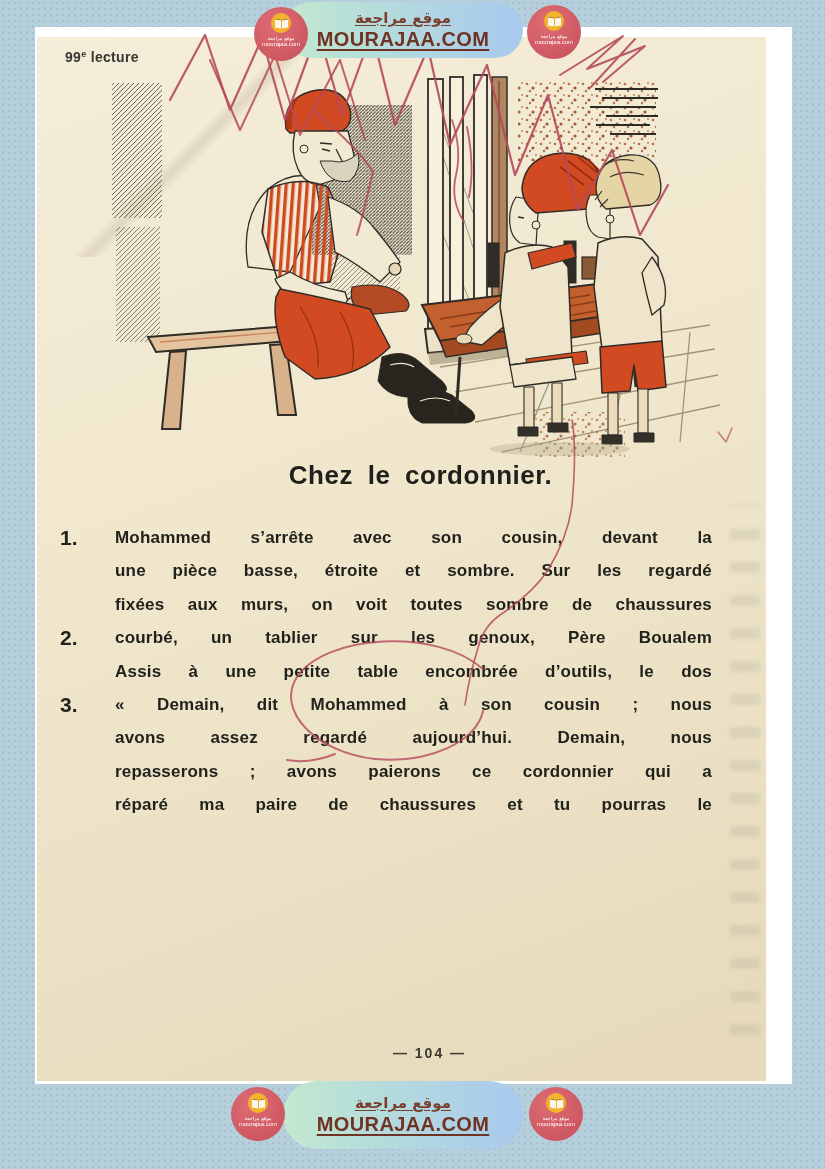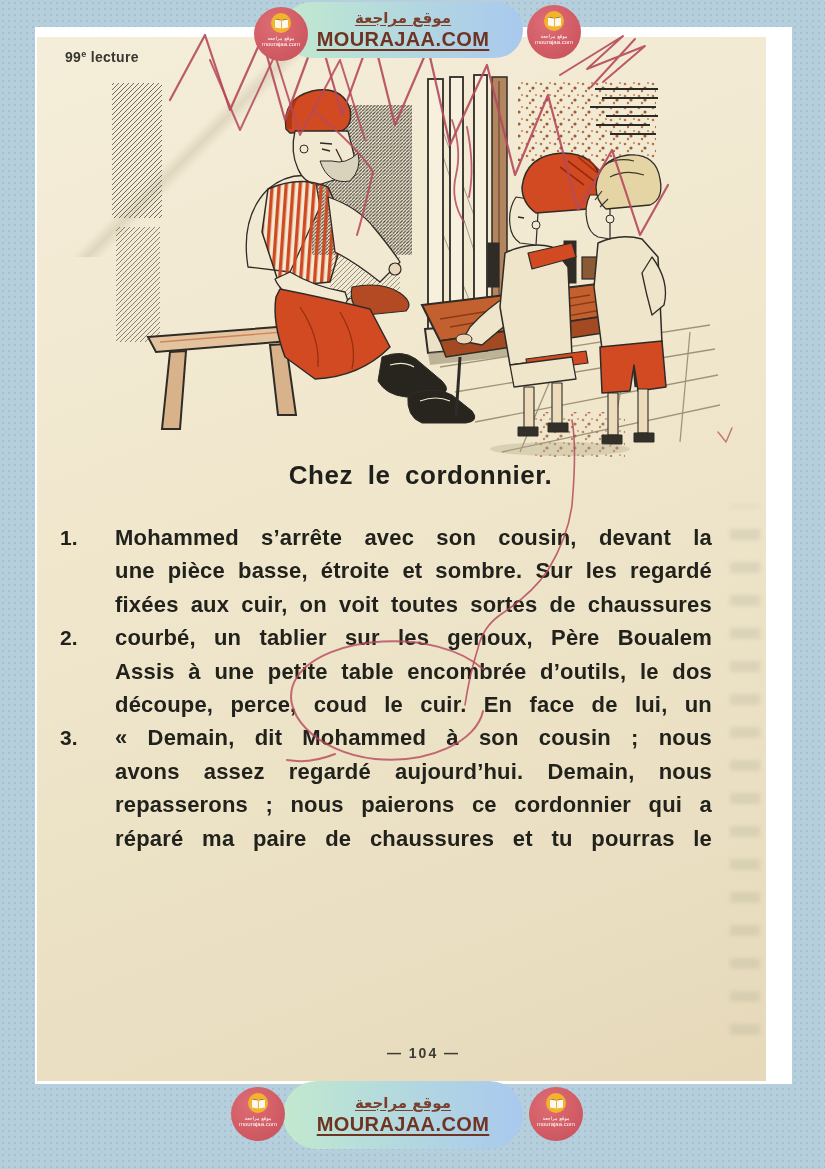--- a/index.html
+++ b/index.html
@@ -27,24 +27,24 @@
     filter:blur(2px);opacity:.55;
   }
   
   .lesson-label{position:absolute;left:30px;top:22px;font-size:14px;font-weight:700;color:#37362f;letter-spacing:.3px;}
   .lesson-label .sup{font-size:9px;position:relative;top:-5px;}
   .story-title{position:absolute;left:0;top:433px;width:100%;text-align:center;
     font-size:26px;font-weight:700;color:#1f1f1b;letter-spacing:.5px;word-spacing:7px;margin-left:7px;}
   .text-block{position:absolute;left:25px;top:494px;width:652px;color:#22221d;}
   .para{position:relative;padding-left:55px;}
   .pnum{position:absolute;left:0;top:0;font-size:21px;font-weight:700;line-height:33.4px;}
-  .line{font-size:22px;font-weight:700;line-height:33.4px;height:33.4px;
+  .line{font-size:17px;font-weight:700;line-height:33.4px;height:33.4px;
     text-align:justify;text-align-last:justify;letter-spacing:.2px;overflow:hidden;}
   .line.short{text-align-last:left;word-spacing:5px;}
-  .folio{position:absolute;left:10px;top:1018px;width:100%;text-align:center;
+  .folio{position:absolute;left:16px;top:1018px;width:100%;text-align:center;
     font-size:14px;font-weight:700;color:#3c3b33;letter-spacing:2px;}
   
   .illus{position:absolute;left:55px;top:30px;width:630px;height:402px;z-index:1;}
   .scribbles{position:absolute;left:0;top:0;width:757px;height:1057px;z-index:4;pointer-events:none;}
   
   .banner{
     position:absolute;left:283px;width:240px;border-radius:34px;z-index:5;
     background:linear-gradient(90deg,#c3e9cf 0%,#b6ddda 35%,#a9c9ee 100%);
     display:flex;flex-direction:column;align-items:center;justify-content:center;gap:1px;
   }
@@ -225,33 +225,32 @@
       <ellipse cx="470" cy="392" rx="70" ry="7" fill="#b3a684" opacity="0.35"></ellipse>
     </svg>
 
     <div class="story-title">Chez le cordonnier.</div>
 
     <div class="text-block">
       <div class="para">
         <span class="pnum">1.</span>
         <div class="line">Mohammed s’arrête avec son cousin, devant la</div>
         <div class="line">une pièce basse, étroite et sombre. Sur les regardé</div>
-        <div class="line">fixées aux cuir, on voit toutes sortes de chaussures</div>
+        <div class="line">fixées aux murs, on voit toutes sombre de chaussures</div>
       </div>
       <div class="para">
         <span class="pnum">2.</span>
         <div class="line">courbé, un tablier sur les genoux, Père Boualem</div>
         <div class="line">Assis à une petite table encombrée d’outils, le dos</div>
-        <div class="line">découpe, perce, coud le cuir. En face de lui, un</div>
       </div>
       <div class="para">
         <span class="pnum">3.</span>
         <div class="line">« Demain, dit Mohammed à son cousin ; nous</div>
         <div class="line">avons assez regardé aujourd’hui. Demain, nous</div>
-        <div class="line">repasserons ; nous paierons ce cordonnier qui a</div>
+        <div class="line">repasserons ; avons paierons ce cordonnier qui a</div>
         <div class="line">réparé ma paire de chaussures et tu pourras le</div>
       </div>
     </div>
 
     <div class="folio">— 104 —</div>
 
     <svg class="scribbles" viewBox="0 0 757 1057">
       <g fill="none" stroke="#b5495b" stroke-linejoin="round" stroke-linecap="round">
         <polyline stroke-width="2.2" opacity="0.9" points="135,73 170,8 195,83 227,11 250,93 283,3 307,88 337,5 360,98 393,21 415,118 452,38 480,148 513,68 543,183 577,123 605,208 633,158"></polyline>
         <polyline stroke-width="2" opacity="0.85" points="175,33 205,103 240,28 265,108 305,33 330,113"></polyline>

